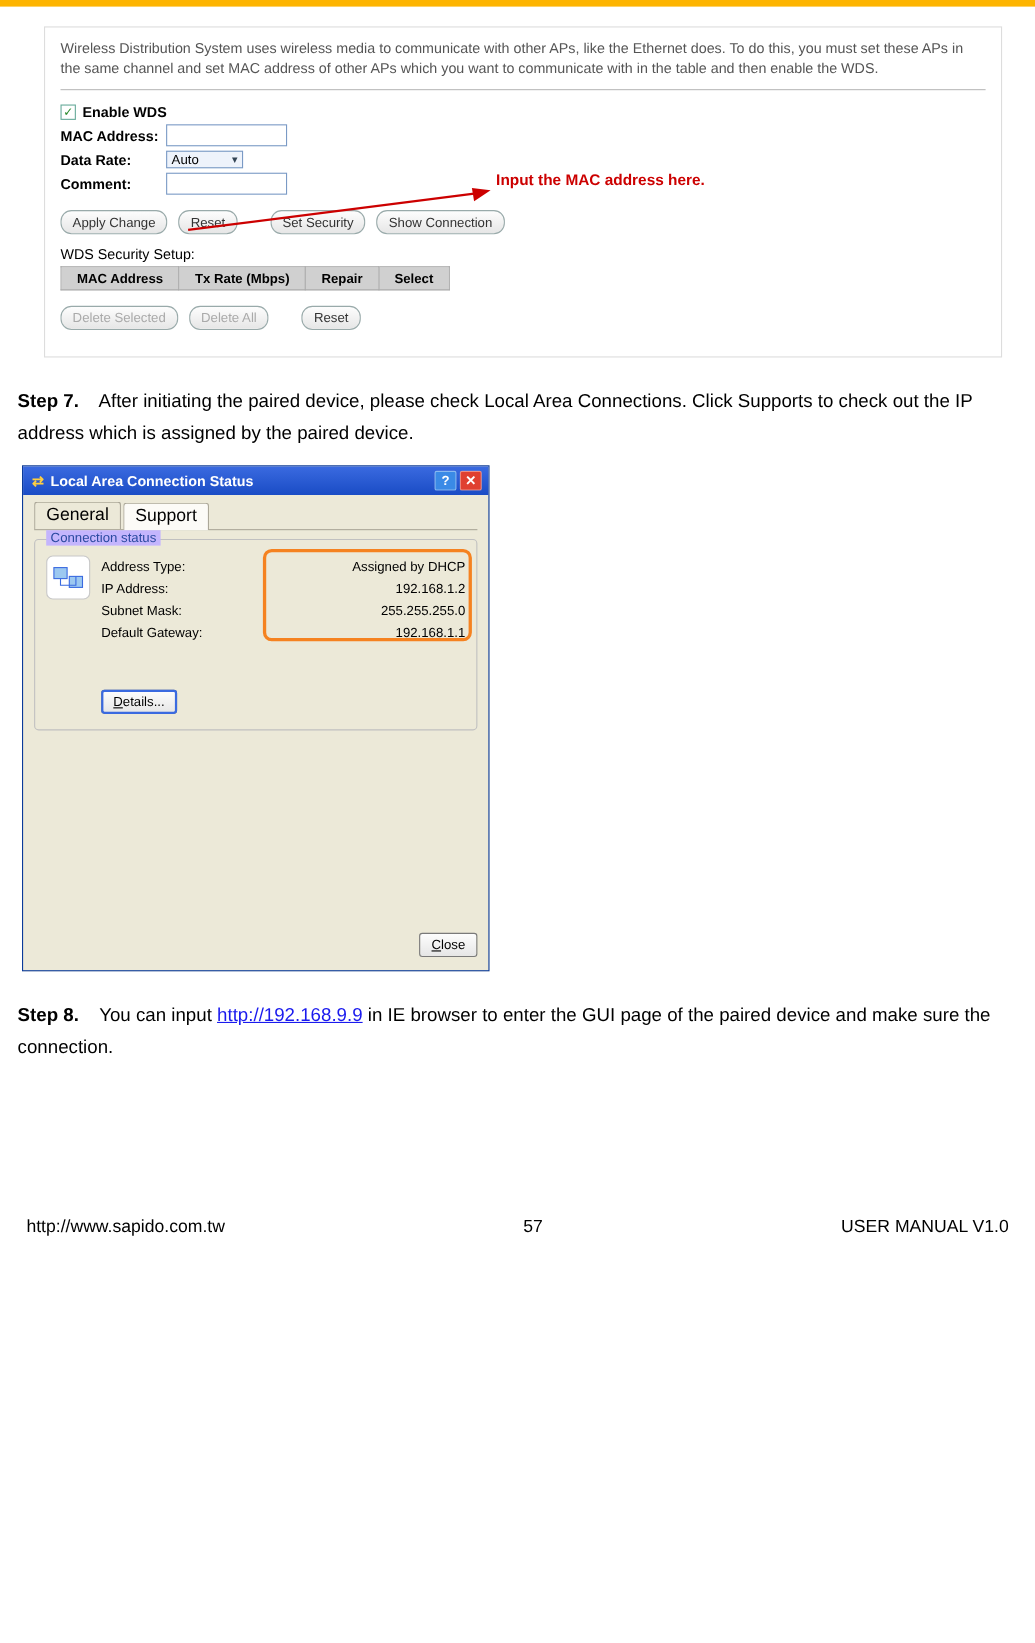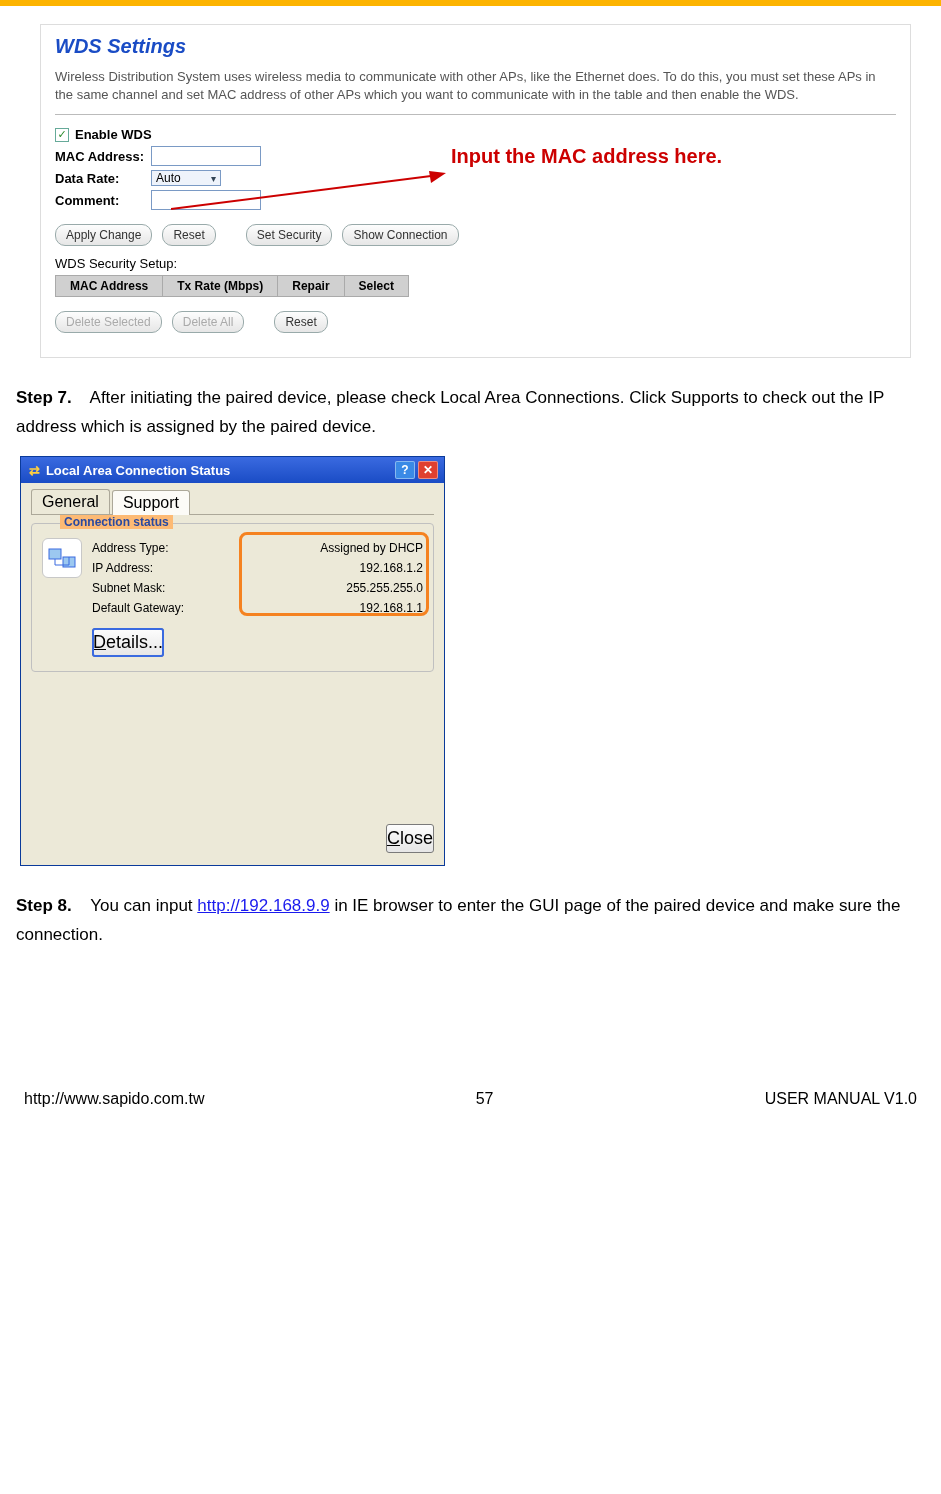--- a/index.html
+++ b/index.html
@@ -77,22 +77,22 @@
   .wds-table th {
     background: #d0d0d0;
     border: 1px solid #aaa;
     padding: 3px 14px;
     font-weight: bold;
   }
   .annot {
     position: absolute;
     color: #c00;
     font-weight: bold;
-    font-size: 20px;
-    top: 120px;
+    font-size: 14px;
+    top: 130px;
     left: 410px;
   }
   .arrow {
     position: absolute;
     top: 146px;
     left: 130px;
     width: 280px;
     height: 40px;
   }
   .step-block {
@@ -138,26 +138,25 @@
   }
   .tab.active { background: #fcfbf7; top: 1px; }
   .fieldset {
     border: 1px solid #c0c0c0;
     border-radius: 4px;
     padding: 14px 10px 14px 10px;
     position: relative;
     margin-bottom: 14px;
   }
   .fieldset .legend {
-    position: absolute; top: -9px; left: 28px;
-    background: #fdba74;
+    position: absolute; top: -9px; left: 10px;
+    background: #c4b5fd;
     padding: 0 4px;
     font-size: 12px;
     color: #2a4aa0;
-    font-weight: bold;
   }
   .cs-inner { display: flex; gap: 10px; }
   .xp-icon {
     width: 40px; height: 40px; flex-shrink: 0;
     background: #fff; border: 1px solid #c8c8c8; border-radius: 6px;
     display: flex; align-items: center; justify-content: center;
     color: #3a6ae0;
   }
   .kv-rows { flex: 1; position: relative; }
   .kv { display: flex; justify-content: space-between; padding: 3px 0; font-size: 12px; }
@@ -166,43 +165,43 @@
     border: 3px solid #f58220;
     border-radius: 8px;
     top: -6px; right: -6px;
     width: 190px; height: 84px;
     pointer-events: none;
   }
   .xp-btn {
     border: 1px solid #7a7a7a;
     background: linear-gradient(#fdfdfd, #e6e6e6);
     border-radius: 3px;
-    padding: 3px 0;
-    font-size: 18px;
+    padding: 3px 10px;
+    font-size: 12px;
+    margin-top: 32px;
   }
   .xp-btn.focus { outline: 2px solid #3a6ae0; outline-offset: -2px; }
   .repair-row { display: flex; align-items: center; gap: 12px; }
   .repair-row .txt { flex: 1; font-size: 12px; line-height: 1.3; }
   .xp-footer { display: flex; justify-content: flex-end; padding: 8px 10px 12px 10px; }
 
   .page-footer {
     display: flex; justify-content: space-between;
     font-size: 16px; font-family: "Trebuchet MS", Verdana, sans-serif;
     padding: 0 14px 6px 14px;
     margin-top: 140px;
   }
 </style>
 </head>
 <body>
 
 <div class="topbar"></div>
 <div class="page">
 
   <div class="wds-panel">
-    <div class="wds-title">WDS Settings</div>
     <div class="wds-desc">Wireless Distribution System uses wireless media to communicate with other APs, like the Ethernet does. To do this, you must set these APs in the same channel and set MAC address of other APs which you want to communicate with in the table and then enable the WDS.</div>
     <hr class="wds-hr">
 
     <div class="form-row">
       <span class="chk">✓</span>
       <span style="font-weight:bold">Enable WDS</span>
     </div>
     <div class="form-row">
       <span class="lbl">MAC Address:</span>
       <input class="text-input" style="">

